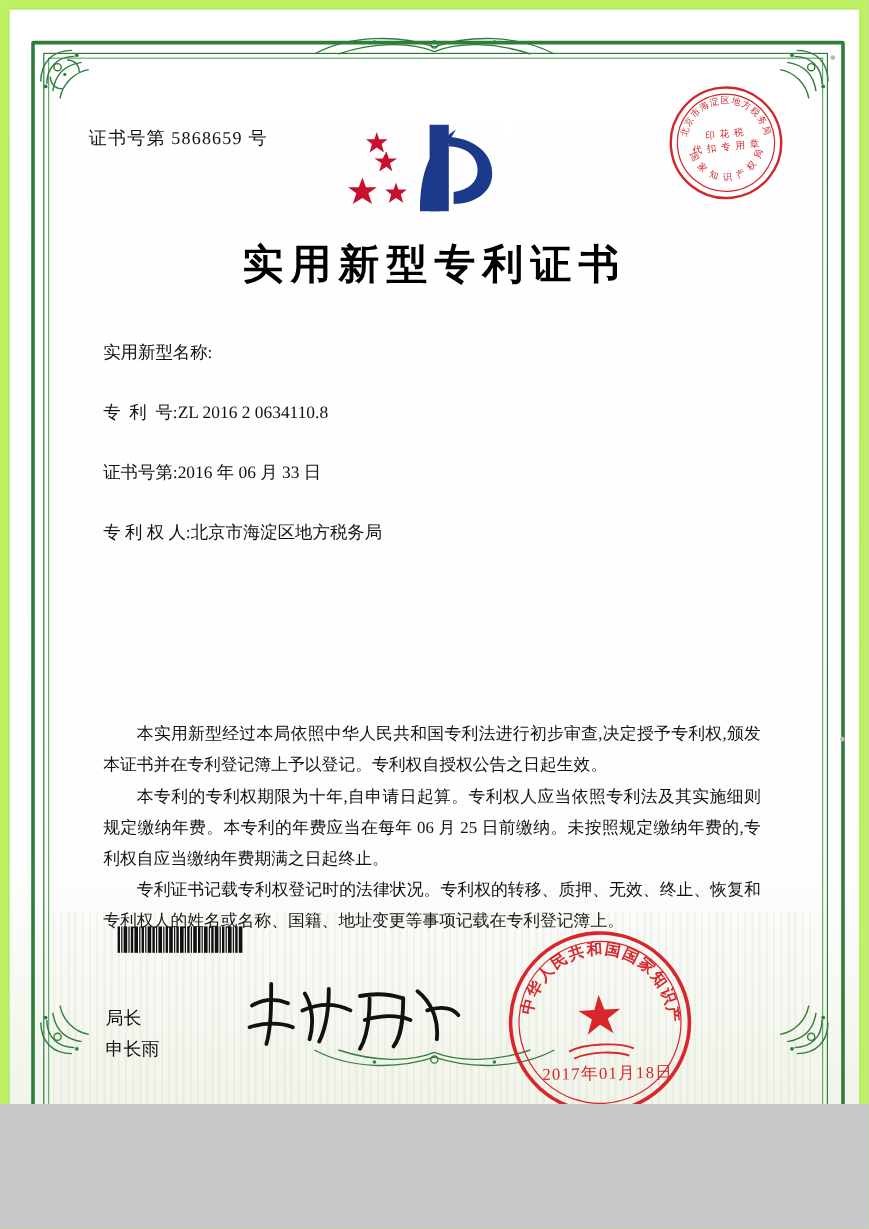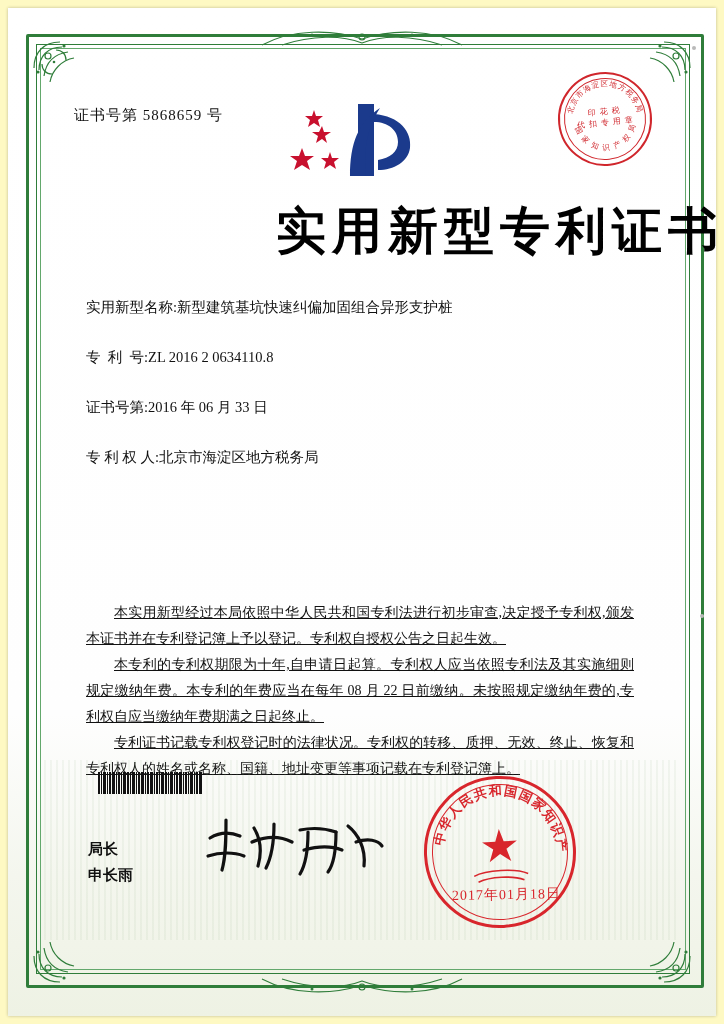--- a/index.html
+++ b/index.html
@@ -4,22 +4,22 @@
 <style>
   html,body{margin:0;padding:0;}
   body{
     width:724px;height:1024px;
     background:#c8c8c8;
     font-family:"Liberation Serif","DejaVu Serif",serif;
     overflow:hidden;
   }
   #page{
     position:relative;
-    width:724px;height:1024px;
-    background:#fef9c3;
+    width:724px;height:920px;
+    background:#bef264;
     overflow:hidden;
   }
   
   #paper{
     position:absolute;left:8px;top:8px;width:708px;height:1008px;
     background:linear-gradient(180deg,#ffffff 0%,#fefefe 70%,#f4f6ee 86%,#eef2e4 100%);
     box-shadow:0 0 3px rgba(0,0,0,.25);
   }
   
   .frame-outer{
@@ -71,50 +71,50 @@
   .seal-top .arc{
     position:absolute;left:0;top:0;width:100%;height:100%;
   }
   .seal-top .mid{
     position:absolute;left:0;right:0;top:32px;
     text-align:center;font-size:8px;line-height:11px;letter-spacing:1px;
   }
   
   .title{
     position:absolute;left:0;right:0;top:198px;
-    text-align:right;
-    font-size:50px;font-weight:bold;letter-spacing:6px;
+    text-align:center;
+    font-size:34px;font-weight:bold;letter-spacing:6px;
     color:#000;
     font-family:"Liberation Serif","DejaVu Serif",serif;
   }
   
-  .fields{position:absolute;left:86px;top:297px;width:560px;}
+  .fields{position:absolute;left:86px;top:284px;width:560px;}
   .field{
     display:flex;align-items:baseline;
     font-size:14.5px;color:#111;margin-bottom:30px;
     line-height:20px;
   }
   .f-label{white-space:pre;}
   .f-value{}
   
   .body-text{
     position:absolute;left:86px;top:600px;width:548px;
     font-size:14px;line-height:26px;color:#111;text-align:justify;
   }
-  .body-text p{margin:0;text-indent:28px;text-decoration:underline;}
+  .body-text p{margin:0;text-indent:28px;}
   
   .barcode{
     position:absolute;left:98px;top:772px;width:148px;height:22px;
   }
   .barcode i{display:inline-block;width:2px;height:22px;background:#111;margin-right:1px;vertical-align:top;}
   .barcode i.w{width:3px;}
   .barcode i.n{width:1px;}
   
   .director{
-    position:absolute;left:88px;top:836px;font-size:15px;color:#111;line-height:26px;font-weight:bold;
+    position:absolute;left:88px;top:836px;font-size:15px;color:#111;line-height:26px;
   }
   .signature{
     position:absolute;left:196px;top:812px;width:190px;height:70px;color:#111;
   }
   
   .seal-big{
     position:absolute;left:424px;top:776px;width:146px;height:146px;
     border:3px solid #d8262c;border-radius:50%;
     color:#d8262c;
     transform:rotate(-3deg);
@@ -276,39 +276,38 @@
       <div>印 花 税</div>
       <div>代 扣 专 用 章</div>
     </div>
   </div>
 
   <div class="title">实用新型专利证书</div>
 
   <div class="fields">
     <div class="field">
       <span class="f-label">实用新型名称:</span>
-      <span class="f-value">新型建筑基坑快速纠偏加固组合异形支护桩</span>
     </div>
     <div class="field">
       <span class="f-label">专  利  号:</span>
       <span class="f-value">ZL 2016 2 0634110.8</span>
     </div>
     <div class="field">
       <span class="f-label">证书号第:</span>
       <span class="f-value">2016 年 06 月 33 日</span>
     </div>
     <div class="field">
       <span class="f-label">专 利 权 人:</span>
       <span class="f-value">北京市海淀区地方税务局</span>
     </div>
   </div>
 
   <div class="body-text">
     <p>本实用新型经过本局依照中华人民共和国专利法进行初步审查,决定授予专利权,颁发本证书并在专利登记簿上予以登记。专利权自授权公告之日起生效。</p>
-    <p>本专利的专利权期限为十年,自申请日起算。专利权人应当依照专利法及其实施细则规定缴纳年费。本专利的年费应当在每年 08 月 22 日前缴纳。未按照规定缴纳年费的,专利权自应当缴纳年费期满之日起终止。</p>
+    <p>本专利的专利权期限为十年,自申请日起算。专利权人应当依照专利法及其实施细则规定缴纳年费。本专利的年费应当在每年 06 月 25 日前缴纳。未按照规定缴纳年费的,专利权自应当缴纳年费期满之日起终止。</p>
     <p>专利证书记载专利权登记时的法律状况。专利权的转移、质押、无效、终止、恢复和专利权人的姓名或名称、国籍、地址变更等事项记载在专利登记簿上。</p>
   </div>
 
   <div class="band"></div>
 
   <div class="barcode">
     <i></i><i class="n"></i><i class="w"></i><i class="n"></i><i></i><i class="w"></i><i class="n"></i><i></i><i class="n"></i><i class="w"></i><i></i><i class="n"></i><i class="w"></i><i class="n"></i><i></i><i class="w"></i><i class="n"></i><i></i><i class="w"></i><i class="n"></i><i></i><i class="n"></i><i class="w"></i><i></i><i class="n"></i><i class="w"></i><i class="n"></i><i></i><i class="w"></i><i class="n"></i><i></i><i class="n"></i><i class="w"></i><i class="n"></i><i></i><i class="w"></i>
   </div>
 
   <div class="director">

